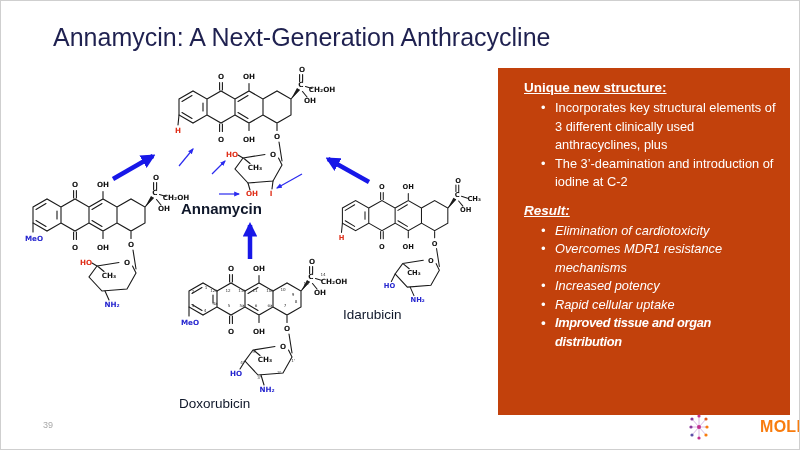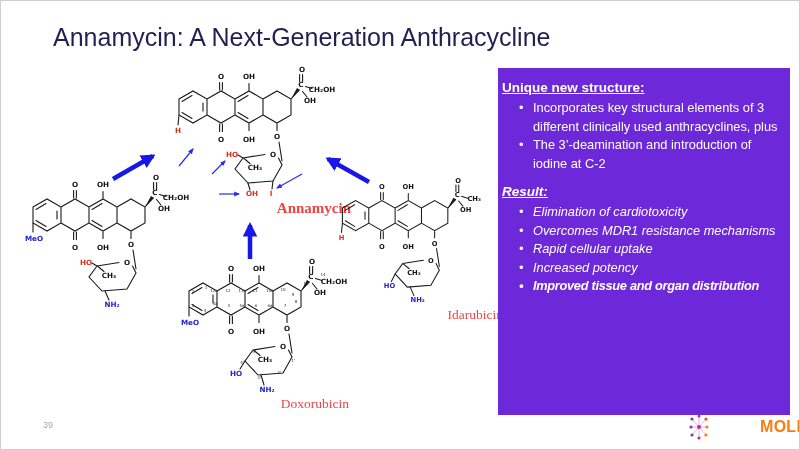--- a/index.html
+++ b/index.html
@@ -4,38 +4,38 @@
 <style>
   *{margin:0;padding:0;box-sizing:border-box;}
   html,body{background:#ffffff;}
   body{font-family:"Liberation Sans",sans-serif;}
   .slide{position:relative;width:800px;height:450px;background:#ffffff;border:1px solid #cfcfcf;overflow:hidden;}
 
   .title{position:absolute;left:52px;top:22px;font-size:25px;color:#1F2150;}
 
   
   .info-box{position:absolute;left:497px;top:67px;width:292px;height:347px;
-            background:#6d28d9;color:#ffffff;padding:12px 9px 8px 4px;}
+            background:#c2410c;color:#ffffff;padding:12px 9px 8px 26px;}
   .box-heading{font-size:13.5px;font-weight:bold;text-decoration:underline;margin-bottom:4px;}
   .box-section + .box-section{margin-top:11px;font-style:italic;}
   .box-list{list-style:none;}
   .box-bullet{position:relative;font-size:12.8px;line-height:1.45;padding-left:31px;}
   .box-bullet::before{content:"\2022";position:absolute;left:17px;}
   .box-bullet.bold{font-weight:bold;letter-spacing:-0.3px;}
   .sub-item{display:flex;padding-left:13px;font-weight:bold;}
   .sub-marker{width:21px;flex:none;}
 
   
   .molecule{position:absolute;}
   .bond{stroke:#1a1a1a;stroke-width:1.1;fill:none;stroke-linecap:round;}
   .wedge{fill:#1a1a1a;stroke:none;}
   .al{font-family:"DejaVu Sans",sans-serif;font-size:7.2px;font-weight:bold;text-anchor:middle;}
   .c-k{fill:#141414;} .c-r{fill:#E0301A;} .c-b{fill:#2525CF;}
   .sm{font-size:4.1px;font-weight:normal;fill:#333;}
-  .mol-name{text-align:right;margin-top:-3px;font-size:13.5px;color:#ef4444;font-family:Liberation Serif, serif;}
+  .mol-name{text-align:left;margin-top:-3px;font-size:13.5px;color:#0f172a;}
   .mol-name.big{font-size:15px;font-weight:bold;transform:translateX(12px);}
   .mol-name.shift{transform:translateX(10px);}
 
   
   .arrows{position:absolute;left:0;top:0;pointer-events:none;}
 
   
   .page-number{position:absolute;left:42px;top:419px;font-size:9px;color:#a8a8a8;}
   .logo{position:absolute;left:687px;top:411px;display:flex;align-items:center;}
   .logo-text{font-size:16px;font-weight:bold;color:#F87C0E;letter-spacing:0.3px;margin-left:2px;padding-left:44px;}
@@ -201,22 +201,22 @@
           <ul class="box-list">
             <li class="box-bullet"><span>Incorporates key structural elements of 3 different clinically used anthracyclines, plus</span></li>
             <li class="box-bullet"><span>The 3’-deamination and introduction of iodine at C-2</span></li>
           </ul>
         </div>
         <div class="box-section">
           <div class="box-heading">Result:</div>
           <ul class="box-list">
             <li class="box-bullet"><span>Elimination of cardiotoxicity</span></li>
             <li class="box-bullet"><span>Overcomes MDR1  resistance mechanisms</span></li>
+            <li class="box-bullet"><span>Increased potency</span></li>
             <li class="box-bullet"><span>Rapid cellular uptake</span></li>
-            <li class="box-bullet"><span>Increased potency</span></li>
             <li class="box-bullet bold"><span>Improved tissue and organ distribution</span></li>
           </ul>
         </div>
       </div>
   </div>
 
   <div class="page-number">39</div>
 
   <div class="logo">
     <svg width="26" height="30" viewBox="0 0 26 30">

